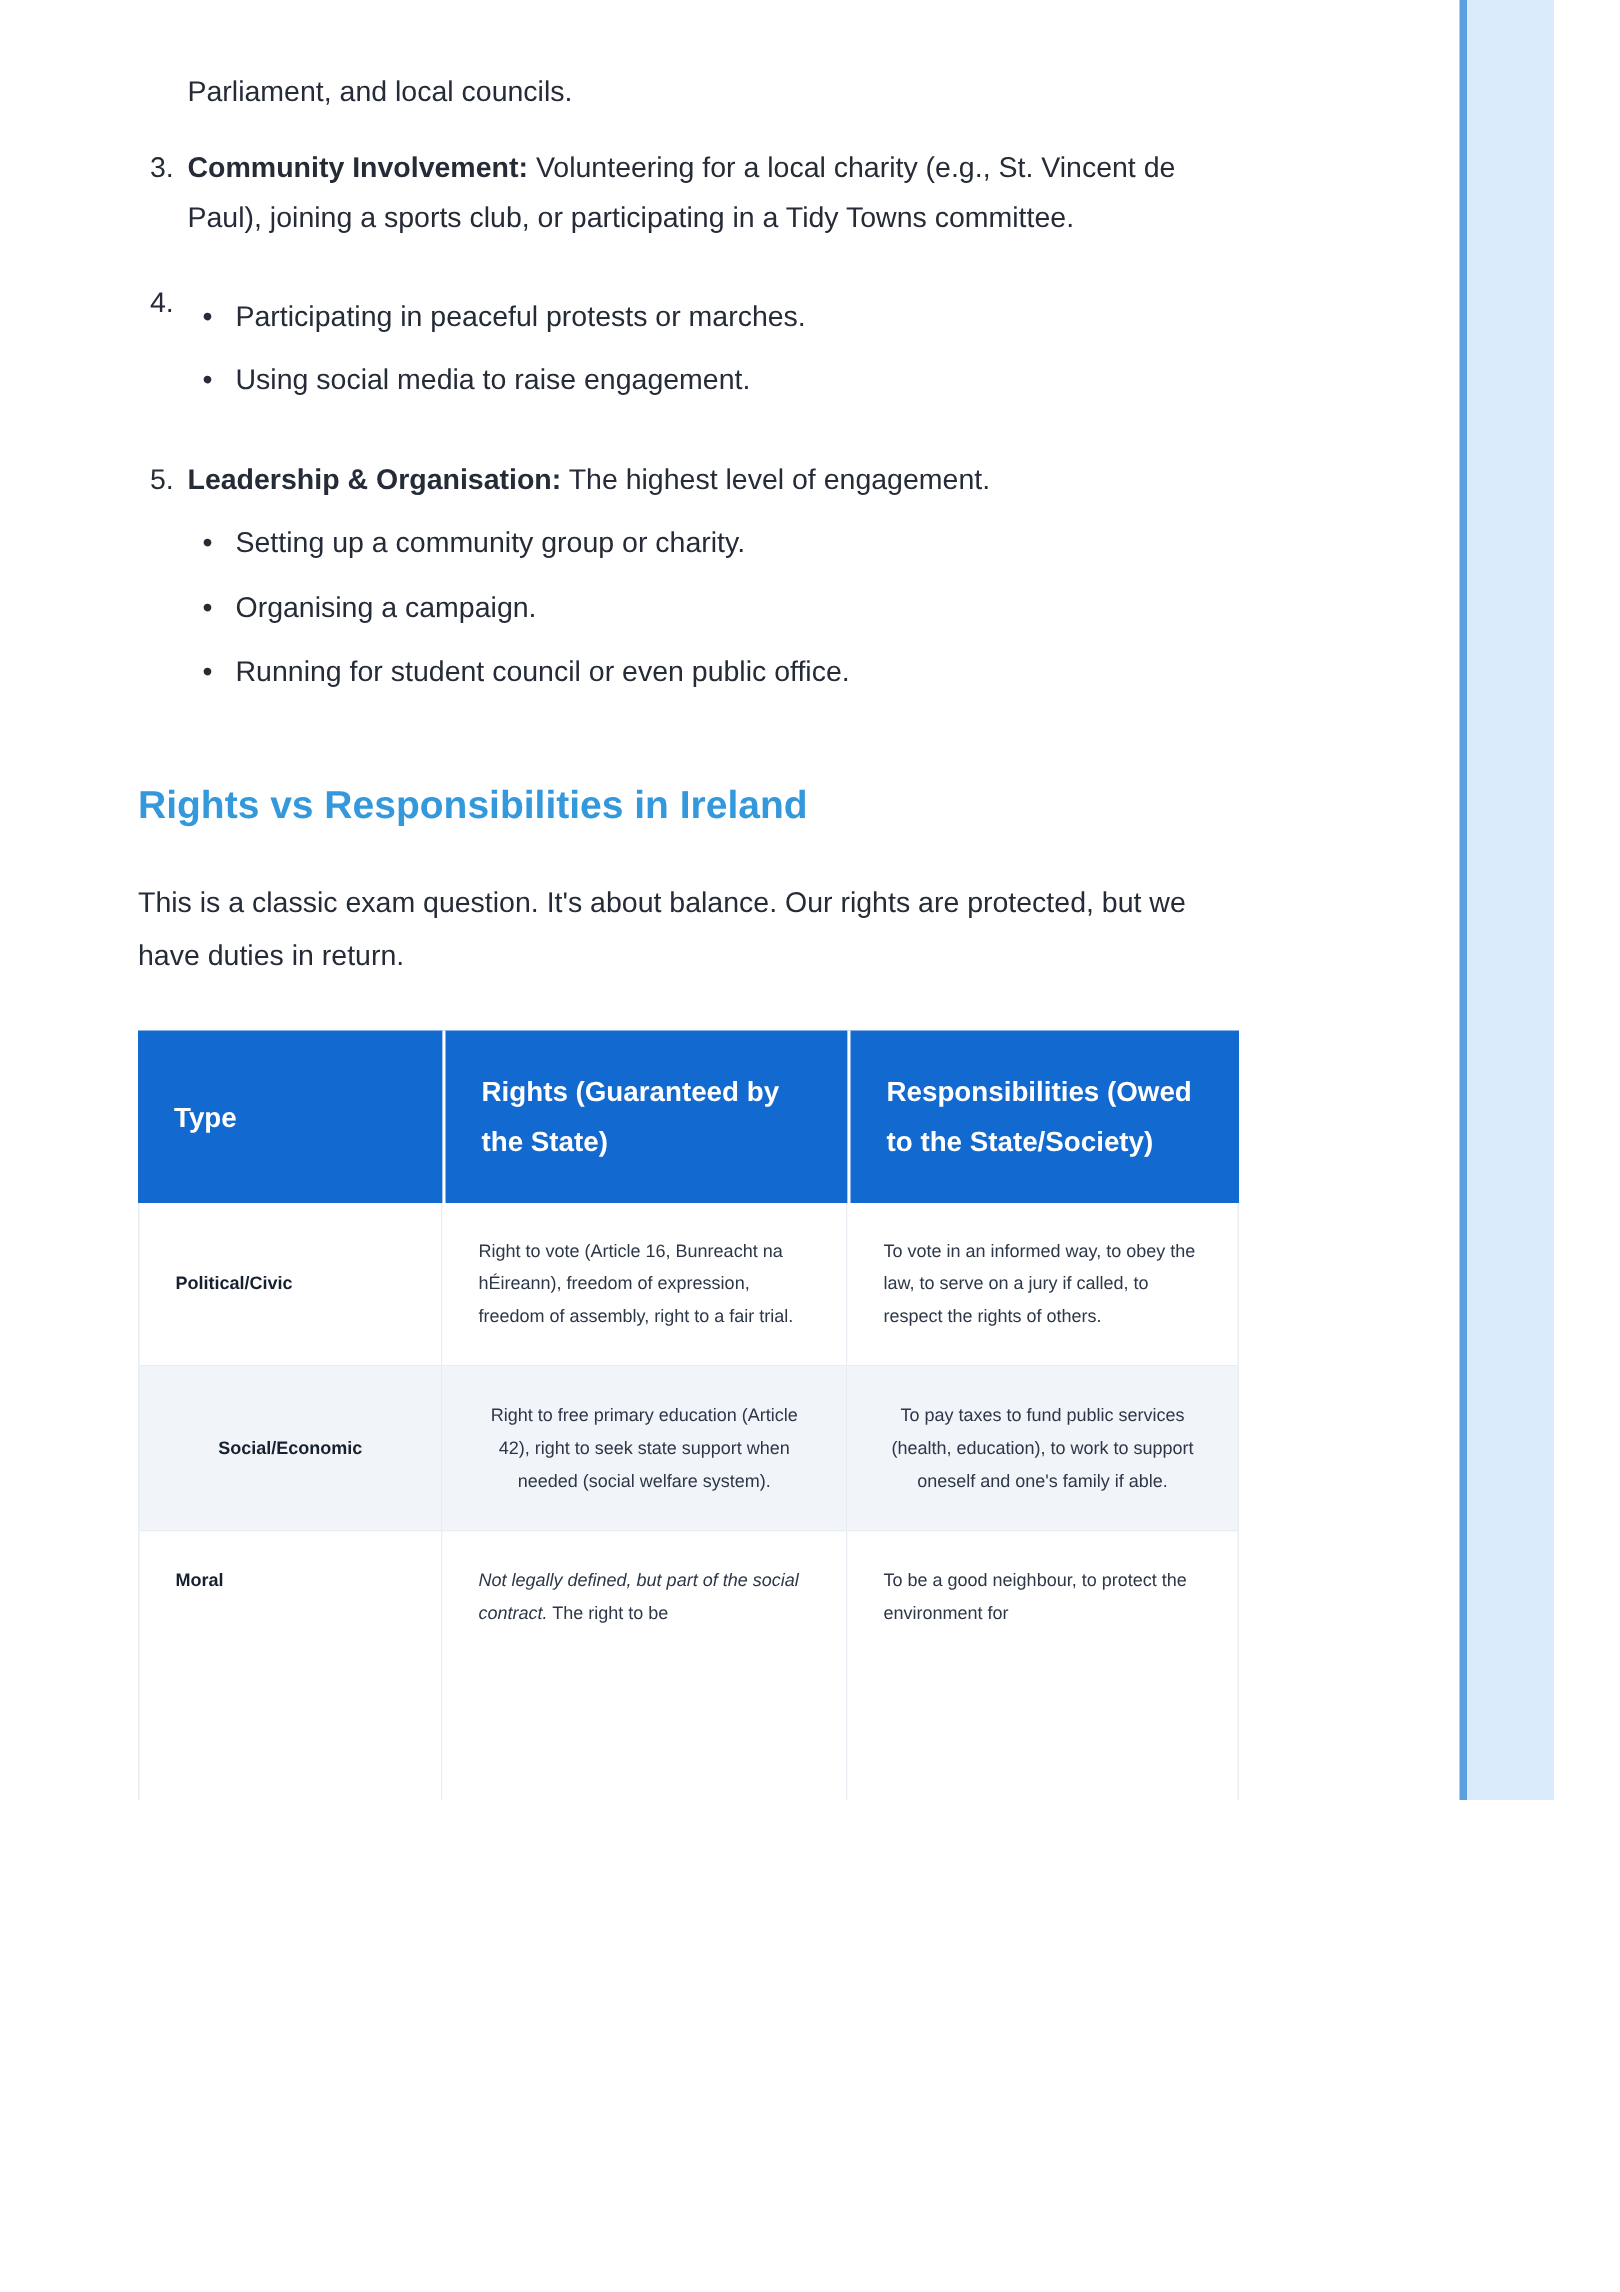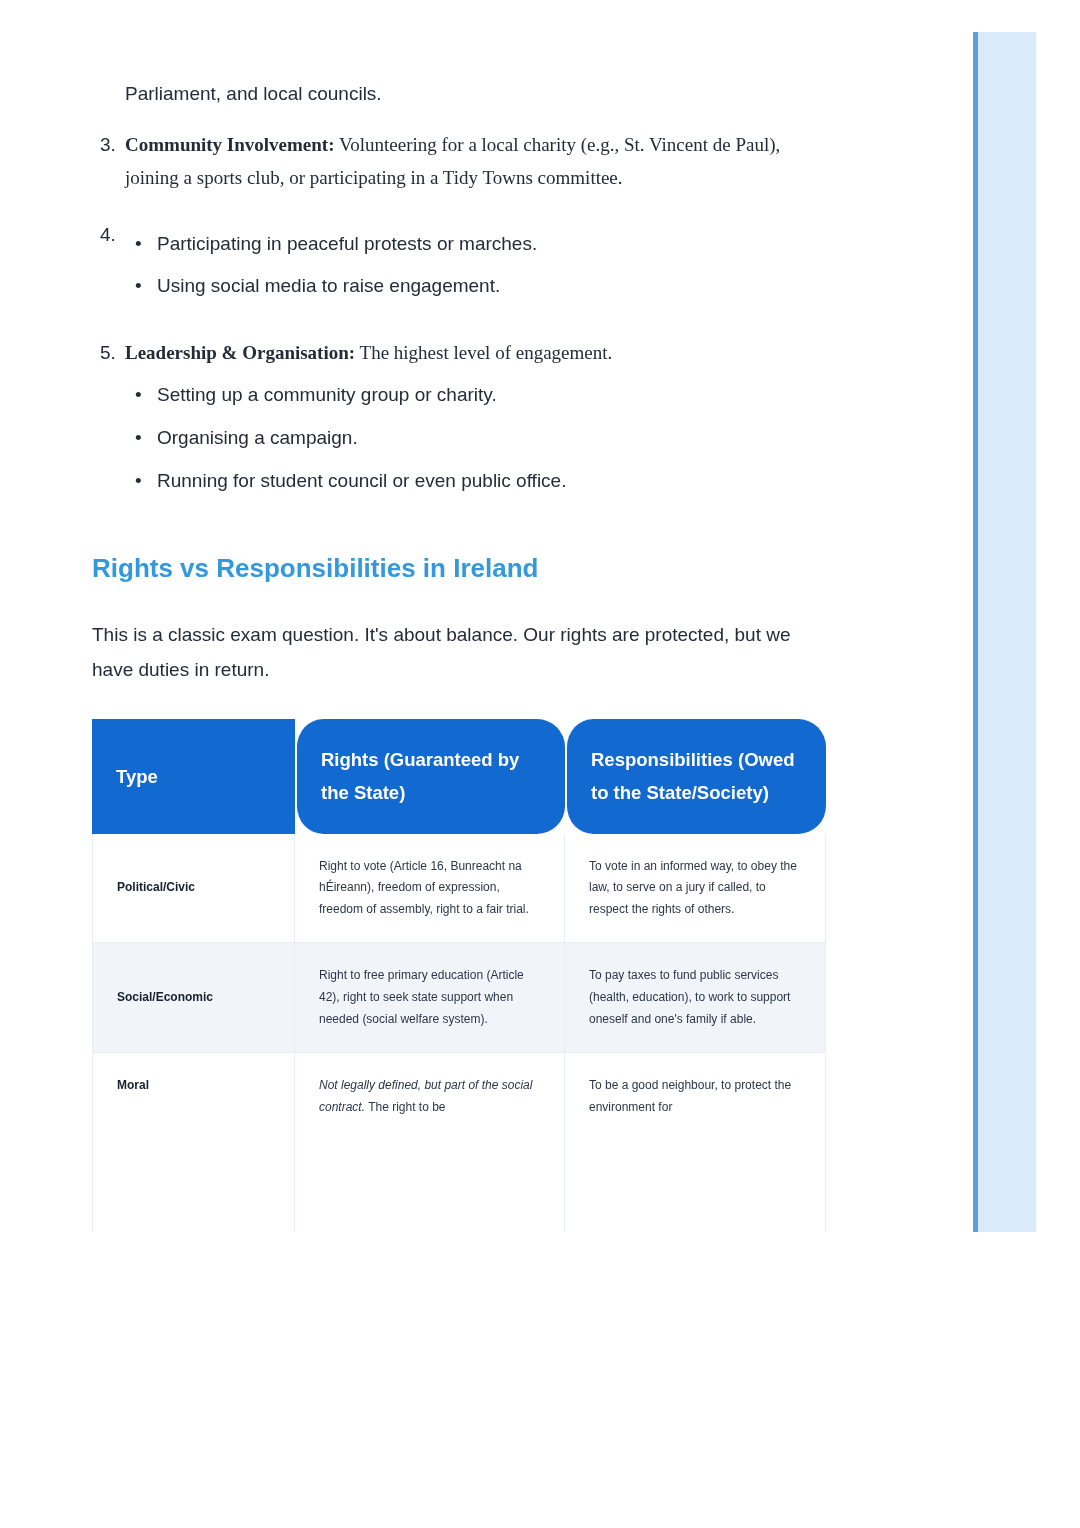--- a/index.html
+++ b/index.html
@@ -7,36 +7,35 @@
     font-family: "Liberation Sans", "DejaVu Sans", sans-serif;
     background: #ffffff;
   }
   .page {
     position: relative;
     width: 1080px;
     height: 1200px;
     background: #ffffff;
     overflow: hidden;
     color: #252b37;
-    margin-top: 32px;
   }
   .content {
     position: absolute;
     left: 92px;
     top: 46px;
     width: 740px;
     font-size: 19px;
     line-height: 1.73;
   }
   .cont-line { margin: 0 0 18px 33px; }
   ol.num-list { list-style: none; margin: 0; padding: 0; }
   ol.num-list > li { display: flex; margin-bottom: 24px; }
   .num { flex: none; width: 25px; margin-left: 8px; }
   .item-body { flex: 1; }
-  .item-body > p { margin: 0; font-family: Liberation Serif, serif; }
+  .item-body > p { margin: 0; }
   .item-title { font-weight: 700; }
   ul.bullets { list-style: none; margin: 9px 0 0 0; padding: 0; }
   ul.bullets > li { position: relative; padding-left: 32px; margin-bottom: 10px; }
   ul.bullets > li::before {
     content: "\2022";
     position: absolute; left: 10px; top: 0;
     font-size: 19px; color: #252b37;
   }
   h2.section-heading {
     margin: 38px 0 26px 0;
@@ -57,38 +56,38 @@
   table.rights-table th {
     background: var(--th-bg, #1269cf);
     color: #ffffff;
     font-size: 18.5px;
     font-weight: 700;
     text-align: left;
     vertical-align: middle;
     padding: 24px;
     line-height: 1.8;
   }
-  table.rights-table th + th { border-left: 2px solid #ffffff; border-radius: 28px; }
+  table.rights-table th + th { border-left: 2px solid #ffffff; }
   table.rights-table td {
     font-size: 12px;
     line-height: 1.8;
     padding: 22px 24px;
     vertical-align: top;
     color: #2d3748;
     border-bottom: 1px solid #e8edf3;
     border-right: 1px solid #e8edf3;
     background: #ffffff;
   }
   table.rights-table td.type-cell {
     font-weight: 700;
     color: #16202e;
     vertical-align: middle;
     border-left: 1px solid #e8edf3;
   }
-  table.rights-table tr.row-alt td { background: var(--row-alt, #f1f5f9); }
+  table.rights-table tr.row-alt td { background: var(--row-alt, #f1f5f9); text-align: center; }
   table.rights-table tr.row-moral td { height: 300px; vertical-align: top; }
   table.rights-table tr.row-moral td.type-cell { vertical-align: top; }
   .edge-line {
     position: absolute; left: 973px; top: 0;
     width: 5px; height: 1528px;
     background: var(--line, #5b9fde);
   }
   .edge-band {
     position: absolute; left: 978px; top: 0;
     width: 58px; height: 1528px;

